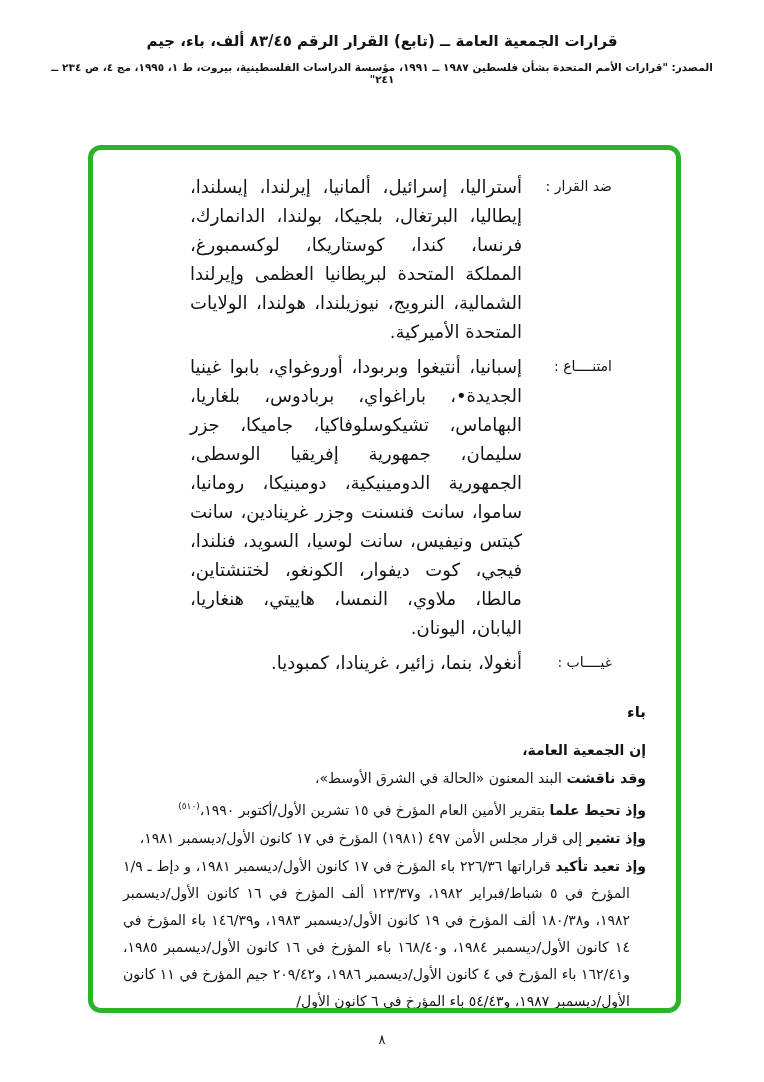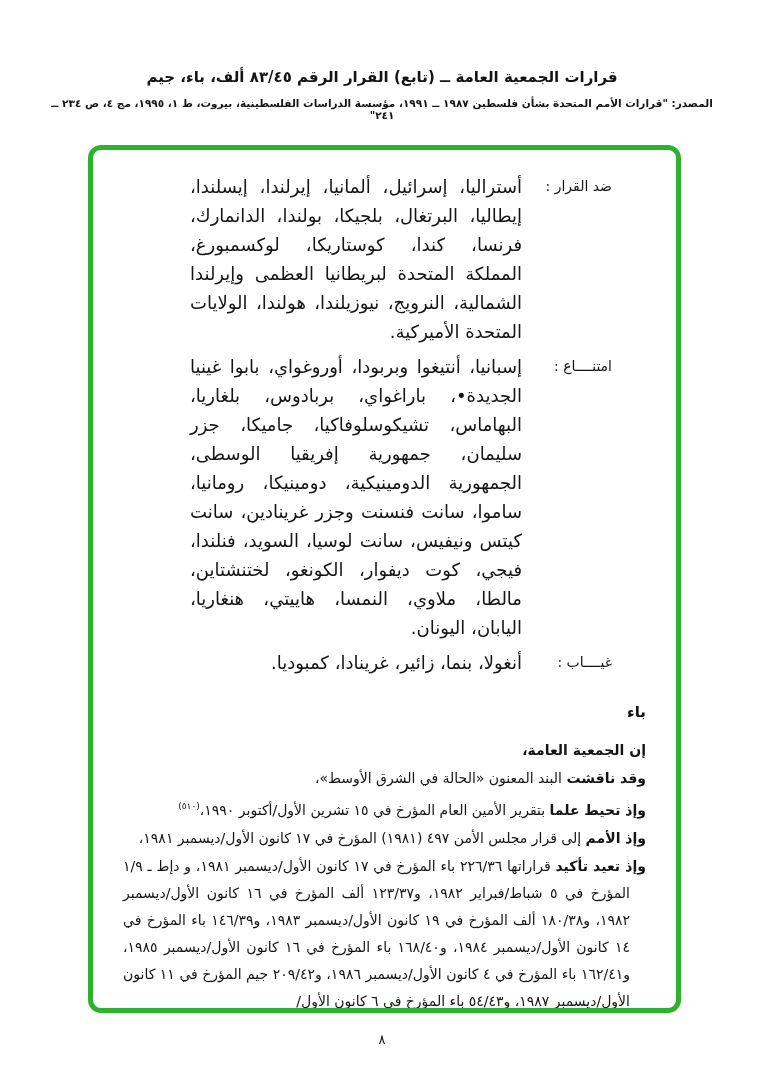--- a/index.html
+++ b/index.html
@@ -5,21 +5,21 @@
   :root { --accent:#2bb32b; }
   * { box-sizing: border-box; }
   html,body { margin:0; padding:0; }
   body {
     width:764px; height:1082px; position:relative; overflow:hidden;
     background:#ffffff; color:#141414;
     direction:rtl;
     font-family:"DejaVu Sans", sans-serif;
   }
   
-  .hdr { padding-top:68px; text-align:center; }
+  .hdr { padding-top:32px; text-align:center; }
   .doc-title { font-size:15px; font-weight:bold; letter-spacing:.2px; }
   .doc-source { font-size:10.5px; font-weight:bold; margin-top:11px; padding:0 40px; }
   
   .box {
     position:absolute; top:145px; left:88px; width:593px; height:868px;
     border:5px solid var(--accent); border-radius:13px;
     padding:22px 30px 12px 30px; overflow:hidden;
   }
   
   .voting { padding-left:0; }
@@ -64,21 +64,21 @@
       <div class="vlist">أنغولا، بنما، زائير، غرينادا، كمبوديا.</div>
     </div>
   </section>
 
   <h2 class="sec">باء</h2>
 
   <section class="paras">
     <p class="para"><b>إن الجمعية العامة،</b><span></span></p>
     <p class="para"><b>وقد ناقشت</b><span> البند المعنون «الحالة في الشرق الأوسط»،</span></p>
     <p class="para"><b>وإذ تحيط علما</b><span> بتقرير الأمين العام المؤرخ في ١٥ تشرين الأول/أكتوبر ١٩٩٠،</span><sup class="ref">(٥١٠)</sup></p>
-    <p class="para"><b>وإذ الأمم</b><span> إلى قرار مجلس الأمن ٤٩٧ (١٩٨١) المؤرخ في ١٧ كانون الأول/ديسمبر ١٩٨١،</span></p>
+    <p class="para"><b>وإذ تشير</b><span> إلى قرار مجلس الأمن ٤٩٧ (١٩٨١) المؤرخ في ١٧ كانون الأول/ديسمبر ١٩٨١،</span></p>
     <p class="para"><b>وإذ تعيد تأكيد</b><span> قراراتها ٢٢٦/٣٦ باء المؤرخ في ١٧ كانون الأول/ديسمبر ١٩٨١، و دإط ـ ١/٩ المؤرخ في ٥ شباط/فبراير ١٩٨٢، و١٢٣/٣٧ ألف المؤرخ في ١٦ كانون الأول/ديسمبر ١٩٨٢، و١٨٠/٣٨ ألف المؤرخ في ١٩ كانون الأول/ديسمبر ١٩٨٣، و١٤٦/٣٩ باء المؤرخ في ١٤ كانون الأول/ديسمبر ١٩٨٤، و١٦٨/٤٠ باء المؤرخ في ١٦ كانون الأول/ديسمبر ١٩٨٥، و١٦٢/٤١ باء المؤرخ في ٤ كانون الأول/ديسمبر ١٩٨٦، و٢٠٩/٤٢ جيم المؤرخ في ١١ كانون الأول/ديسمبر ١٩٨٧، و٥٤/٤٣ باء المؤرخ في ٦ كانون الأول/</span></p>
   </section>
 
   <footer class="fnotes">
     <div class="fnrule"></div>
     <p class="fn">• بلّغت السكرتاريا، فيما بعد، أنها كانت تنوي التصويت مع القرار.</p>
   </footer>
 
 </main>
 

